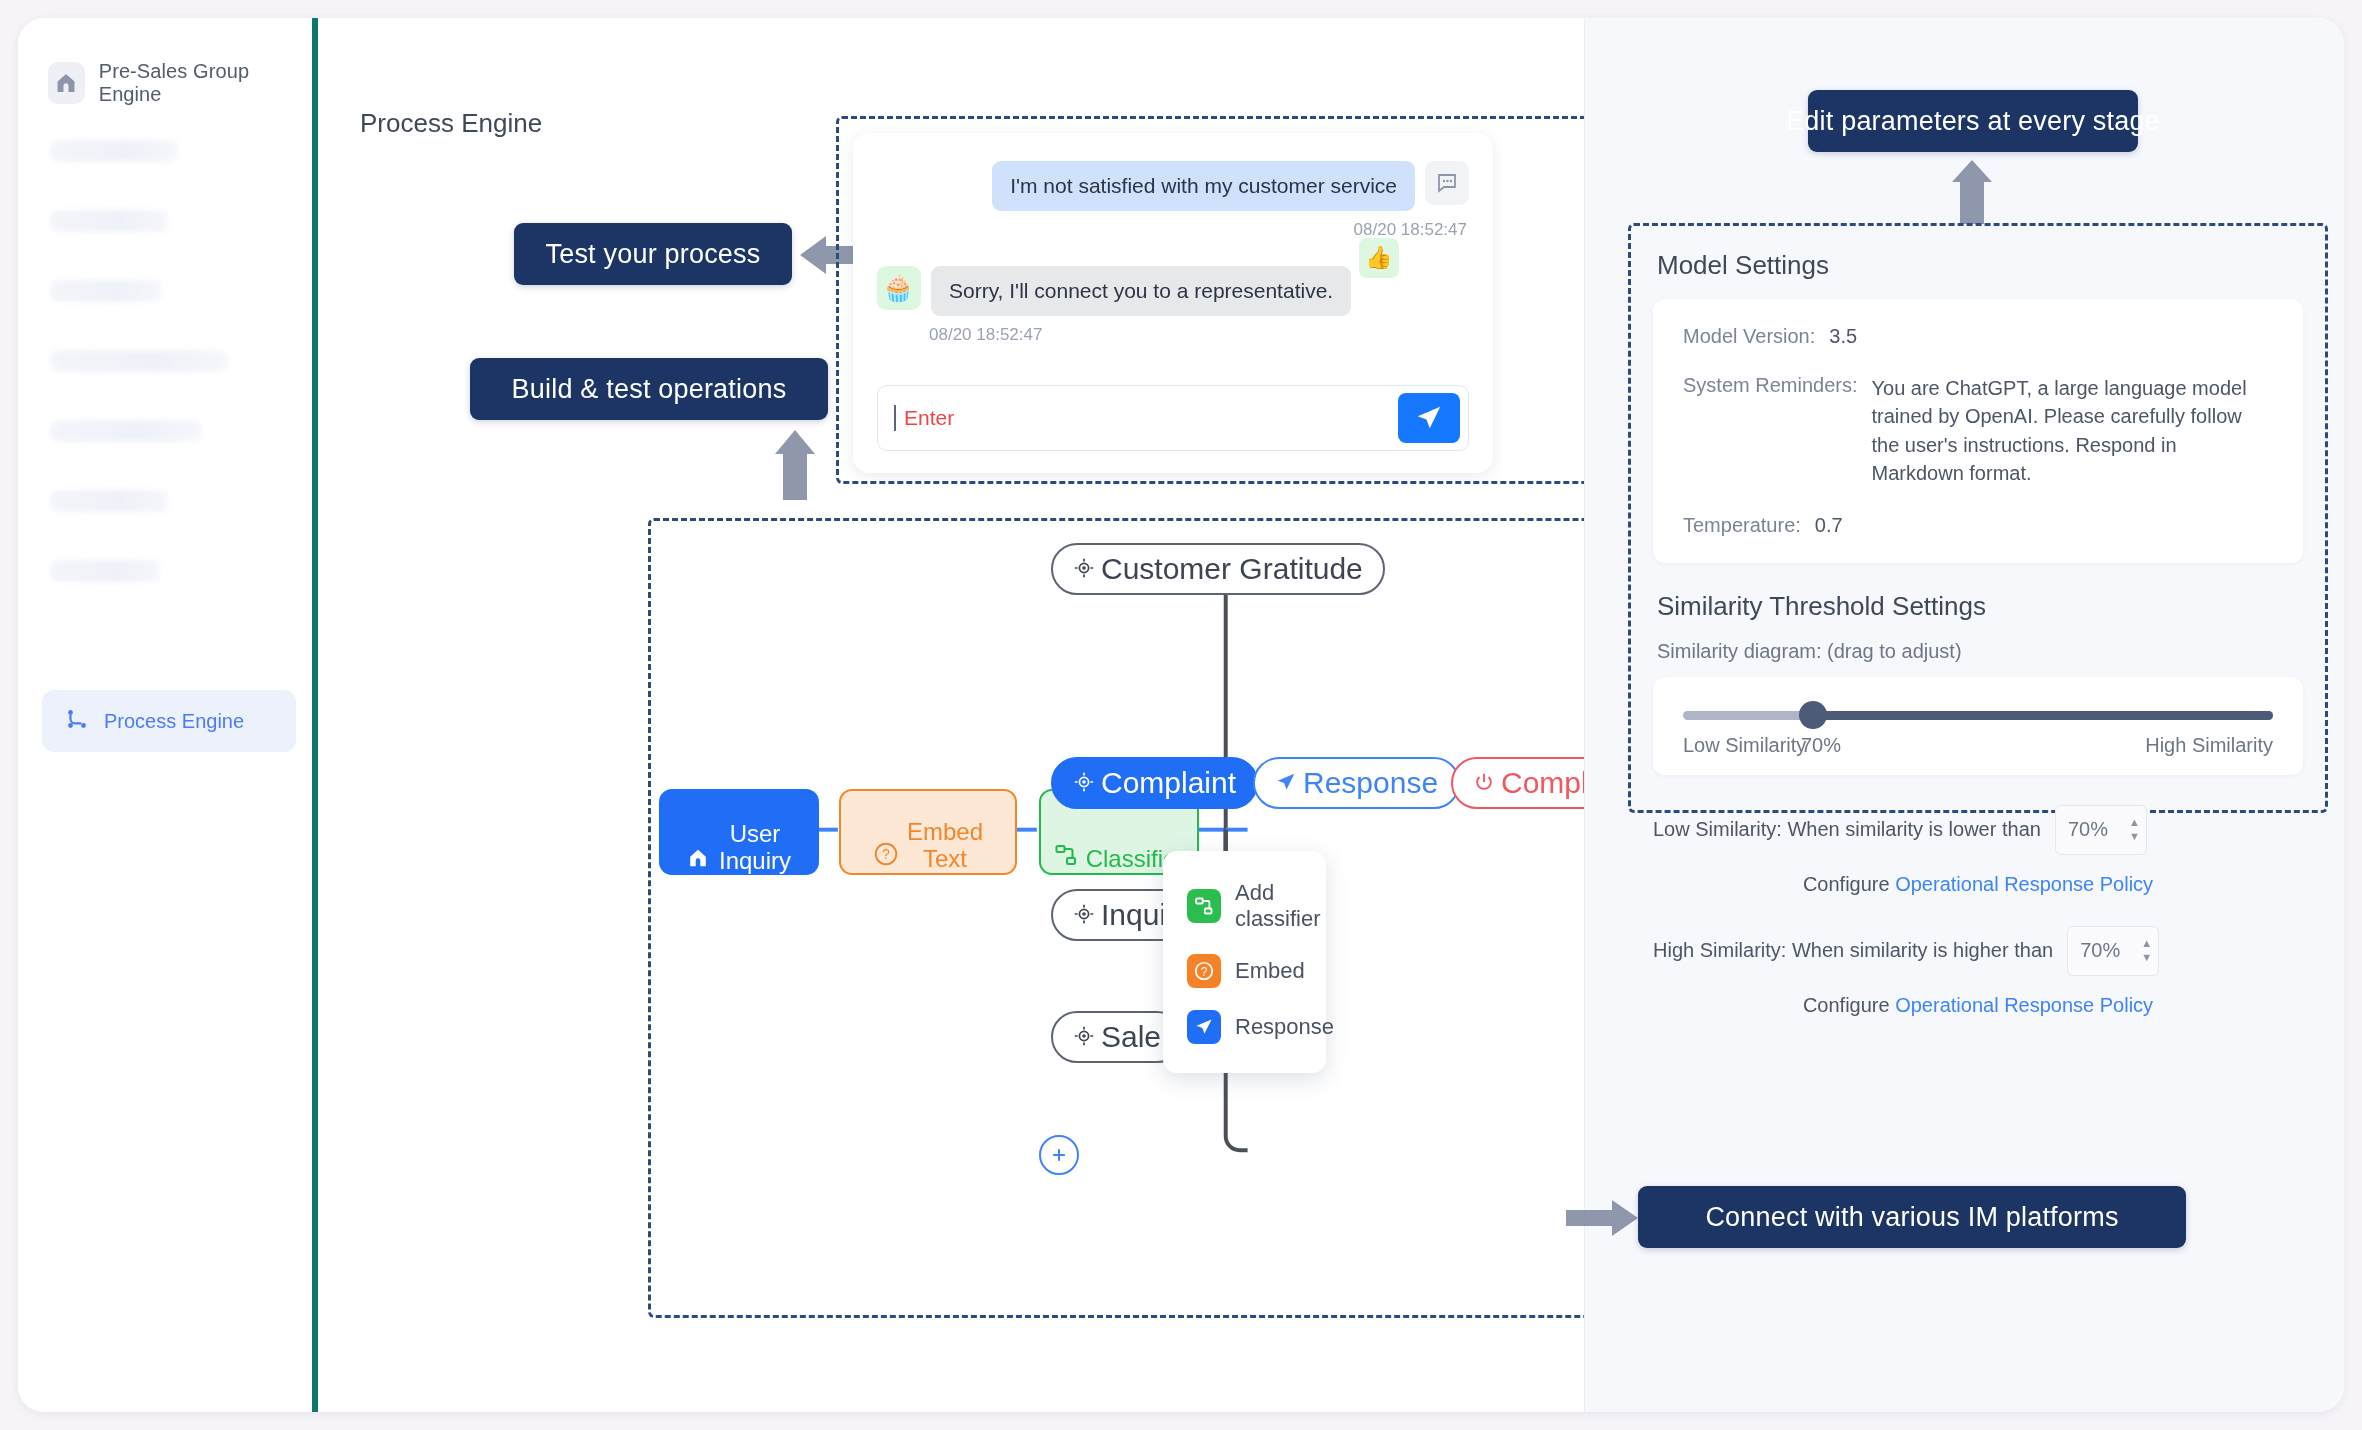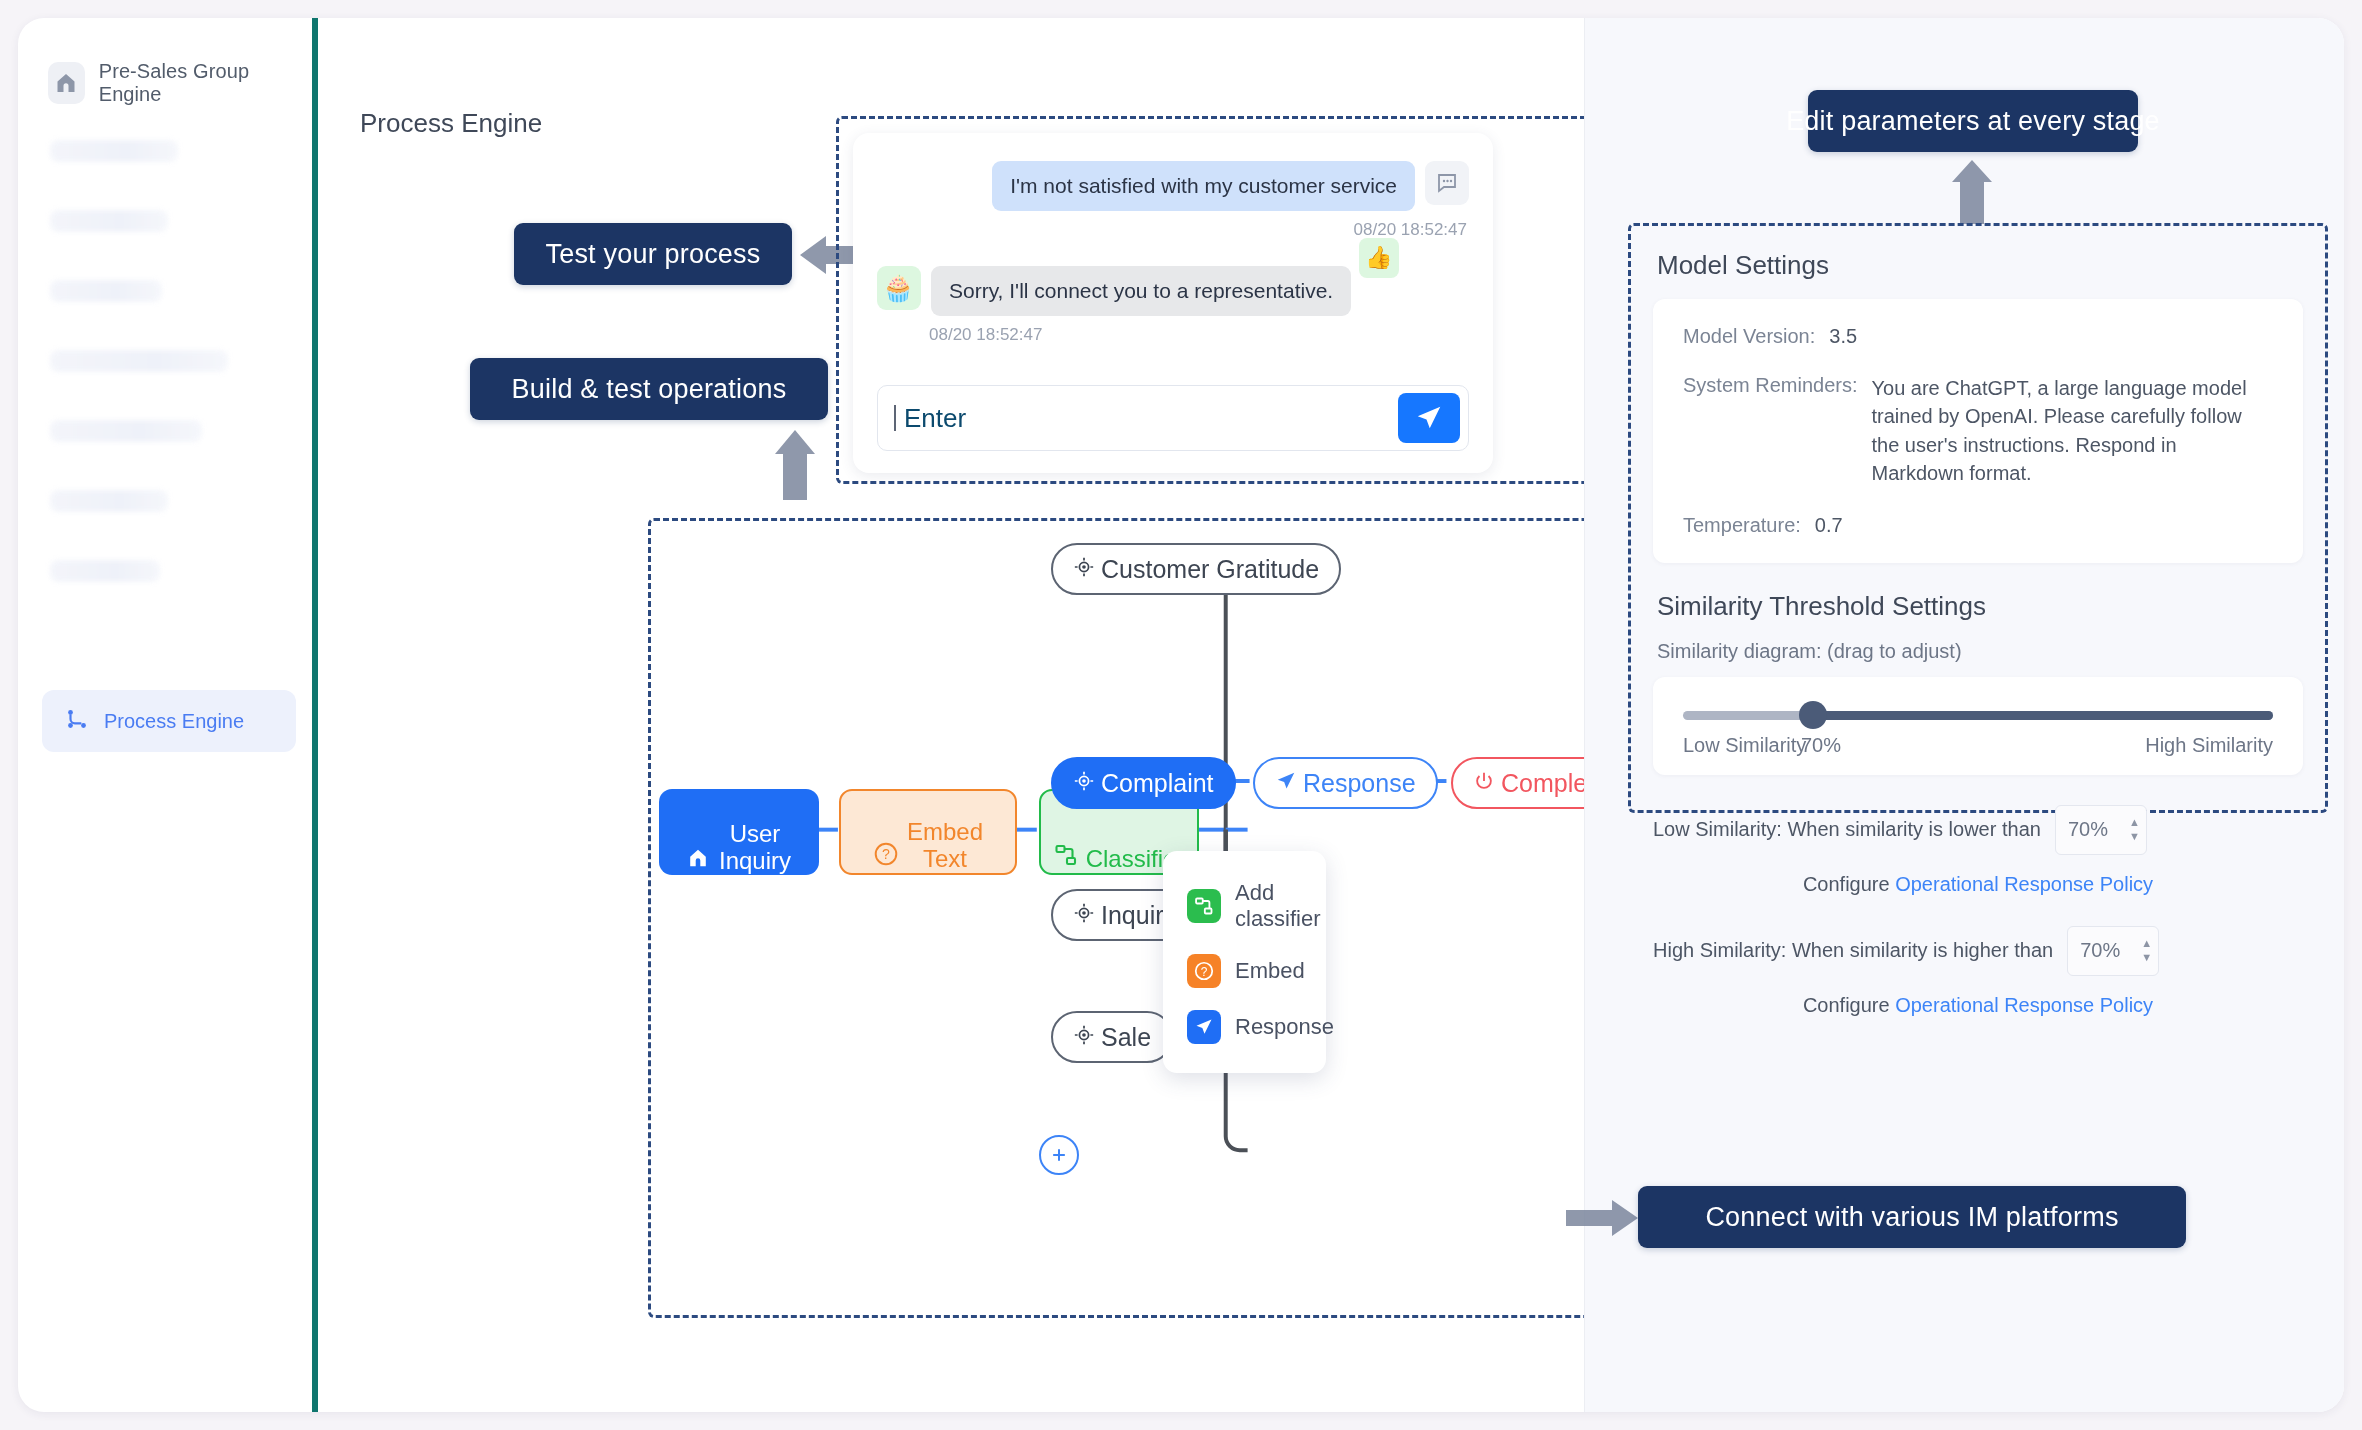--- a/index.html
+++ b/index.html
@@ -124,21 +124,21 @@
     display: flex; align-items: center; justify-content: center;
     margin-left: 8px; margin-top: -28px; flex: 0 0 40px; font-size: 22px;
   }
   .composer {
     position: absolute; left: 24px; bottom: 22px; width: 592px; height: 66px;
     border: 1px solid #e2e6ee; border-radius: 10px;
     display: flex; align-items: center; padding: 0 8px 0 16px;
     background: #fff;
   }
   .composer .caret { width: 2px; height: 26px; background: #5d6575; margin-right: 8px; }
-  .composer .ph { color: #0c4a6e; font-size: 26px; flex: 1; }
+  .composer .ph { color: #ef4444; font-size: 21px; flex: 1; }
   .send-btn {
     width: 62px; height: 50px; border-radius: 8px; background: #1677ff;
     display: flex; align-items: center; justify-content: center; cursor: pointer;
   }
   #debug-pill {
     position: absolute; left: 1412px; top: 120px;
     background: #3b3f4a; color: #fff; border-radius: 22px;
     padding: 11px 26px; font-size: 23px;
   }
 
@@ -165,21 +165,21 @@
     border-radius: 13px;
   }
   #node-classifier {
     left: 388px; top: 268px; width: 160px; height: 86px;
     background: #dff5e4; border: 2px solid #22bb4a; color: #22bb4a;
     border-radius: 13px;
   }
   .pill {
     position: absolute; display: flex; align-items: center; gap: 6px;
     border-radius: 999px; padding: 0 20px; height: 52px;
-    font-size: 25px; white-space: nowrap;
+    font-size: 30px; white-space: nowrap;
   }
   #pill-gratitude { left: 400px; top: 22px; background: #fff; border: 2px solid #5c6472; color: #3d4552; }
   #pill-complaint { left: 400px; top: 236px; background: #1f6ef5; border: 2px solid #1f6ef5; color: #fff; }
   #pill-response  { left: 602px; top: 236px; background: #fff; border: 2px solid #3d84f7; color: #3d84f7; }
   #pill-complete  { left: 800px; top: 236px; background: #fff; border: 2px solid #f2565f; color: #f2565f; }
   #pill-inquiry   { left: 400px; top: 368px; background: #fff; border: 2px solid #5c6472; color: #3d4552; }
   #pill-sale      { left: 400px; top: 490px; background: #fff; border: 2px solid #5c6472; color: #3d4552; }
 
   .plus-btn {
     position: absolute; width: 40px; height: 40px; border-radius: 50%;

